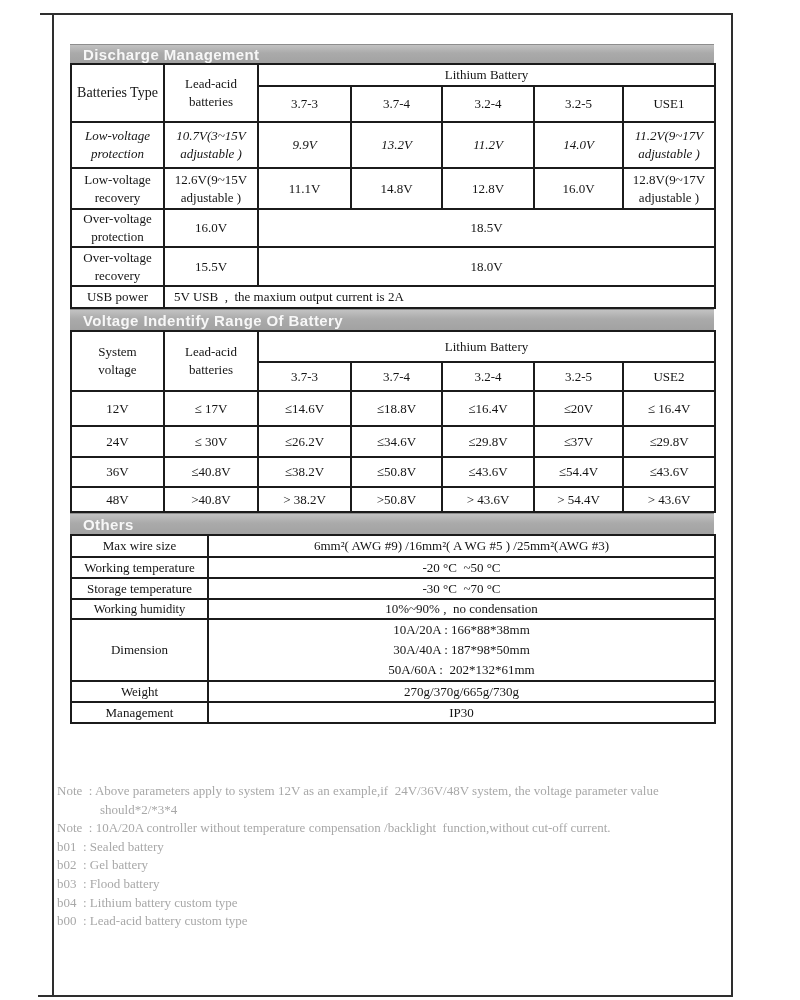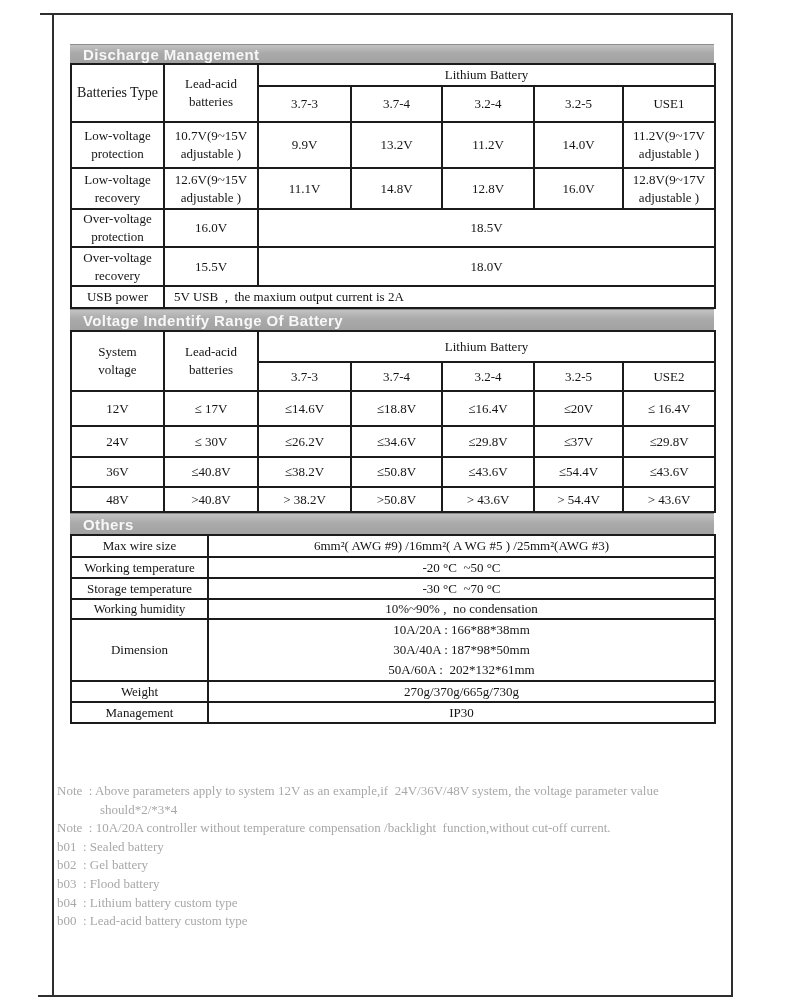--- a/index.html
+++ b/index.html
@@ -33,21 +33,21 @@
     padding:0 2px;overflow:hidden;line-height:1.35;
   }
   .left{text-align:left;padding-left:9px;}
   .pre{white-space:pre-wrap;}
   .preline{white-space:pre-line;}
   .nowrap{white-space:nowrap;font-size:14px;}
   .dimline{line-height:20px;}
 
   
   tr.t1h1{height:22px;} tr.t1h2{height:36px;}
-  tr.t1r1{height:46px;} tr.t1r2{height:41px;border-radius:19px;}
+  tr.t1r1{height:46px;font-style:italic;} tr.t1r2{height:41px;border-radius:19px;}
   tr.t1r3{height:38px;} tr.t1r4{height:39px;} tr.t1r5{height:22px;}
   
   tr.t2h1{height:31px;} tr.t2h2{height:29px;}
   tr.t2r1{height:35px;} tr.t2r2{height:31px;} tr.t2r3{height:30px;} tr.t2r4{height:25px;}
   
   tr.t3r1{height:22px;margin-left:40px;} tr.t3rs{height:21px;} tr.t3hum{height:20px;} tr.t3dim{height:60px;}
 
   
   .notes{
     position:absolute;left:57px;top:782px;width:652px;
@@ -86,21 +86,21 @@
       </tr>
       <tr class="t1h2">
         <td>3.7-3</td>
         <td>3.7-4</td>
         <td>3.2-4</td>
         <td>3.2-5</td>
         <td>USE1</td>
       </tr>
       <tr class="t1r1">
         <td>Low-voltage protection</td>
-        <td>10.7V(9~15V adjustable )</td>
+        <td>10.7V(3~15V adjustable )</td>
         <td>9.9V</td>
         <td>13.2V</td>
         <td>11.2V</td>
         <td>14.0V</td>
         <td>11.2V(9~17V adjustable )</td>
       </tr>
       <tr class="t1r2">
         <td>Low-voltage recovery</td>
         <td>12.6V(9~15V adjustable )</td>
         <td>11.1V</td>

